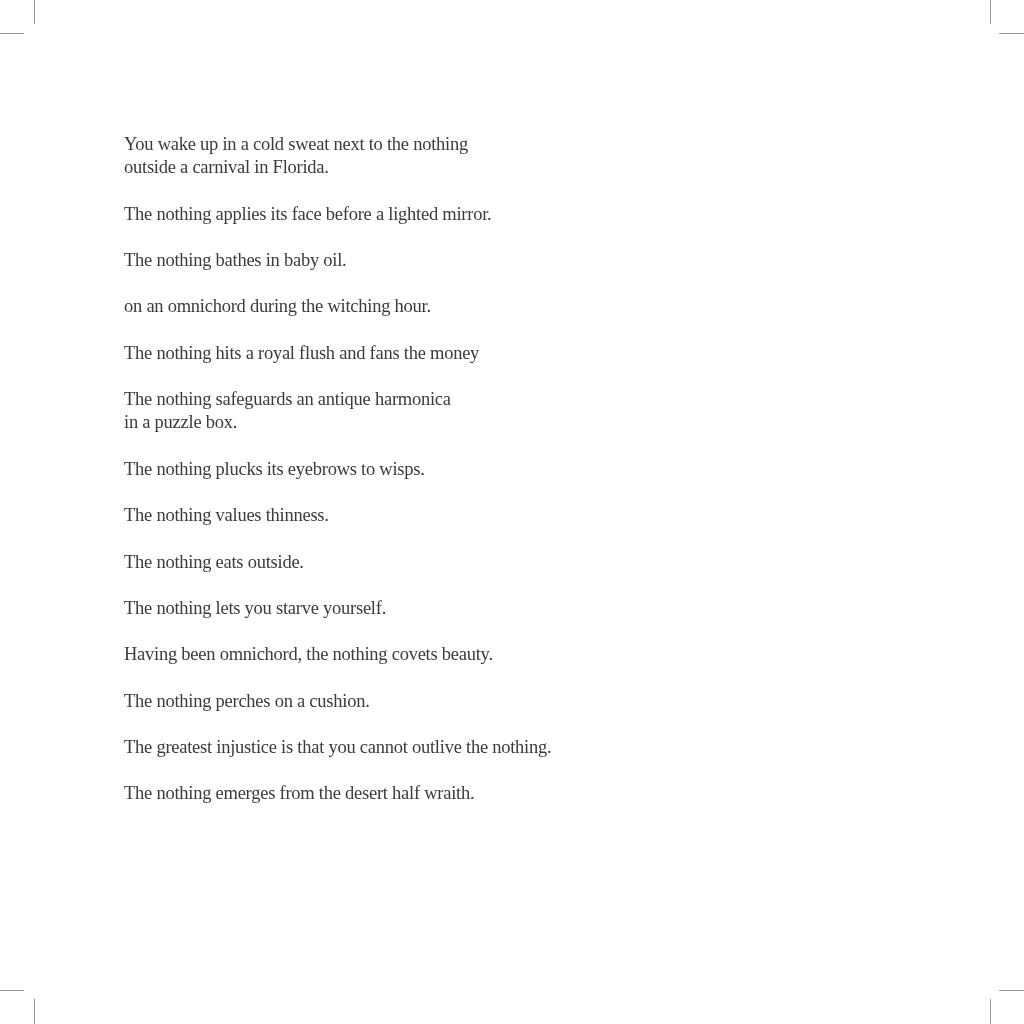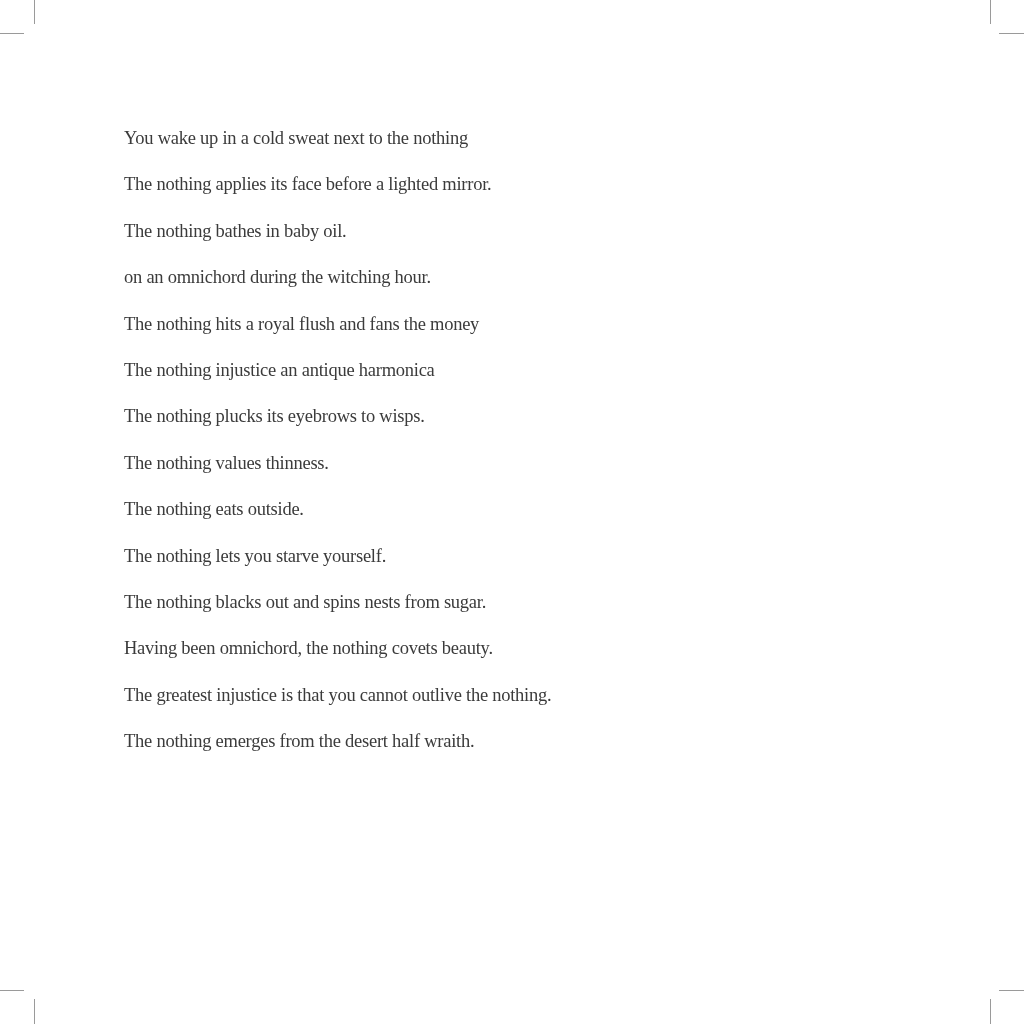--- a/index.html
+++ b/index.html
@@ -27,21 +27,21 @@
   .crop.tr-h { left: 999px; top: 33px; width: 25px; }
   .crop.bl-h { left: 0;    top: 990px; width: 24px; }
   .crop.bl-v { left: 34px; top: 999px; height: 25px; }
   .crop.br-h { left: 999px; top: 990px; width: 25px; }
   .crop.br-v { left: 990px; top: 999px; height: 25px; }
 
   
   .poem {
     position: absolute;
     left: 124px;
-    top: 127px;
+    top: 133px;
     width: 560px;
     color: #3b3b3b;
     font-size: 18.5px;
     line-height: 23.2px;
     letter-spacing: -0.25px;
   }
   .stanza {
     margin: 0 0 23.2px 0;
   }
   .stanza:last-child {
@@ -61,66 +61,68 @@
 <div class="crop h tr-h"></div>
 <div class="crop h bl-h"></div>
 <div class="crop v bl-v"></div>
 <div class="crop h br-h"></div>
 <div class="crop v br-v"></div>
 
 <div class="poem">
 
   <div class="stanza">
     <div class="poem-line">You wake up in a cold sweat next to the nothing</div>
+    <div class="poem-line">outside a carnival in Florida.</div>
   </div>
 
   <div class="stanza">
     <div class="poem-line">The nothing applies its face before a lighted mirror.</div>
   </div>
 
   <div class="stanza">
     <div class="poem-line">The nothing bathes in baby oil.</div>
   </div>
 
   <div class="stanza">
     <div class="poem-line">on an omnichord during the witching hour.</div>
   </div>
 
   <div class="stanza">
     <div class="poem-line">The nothing hits a royal flush and fans the money</div>
   </div>
 
   <div class="stanza">
-    <div class="poem-line">The nothing injustice an antique harmonica</div>
+    <div class="poem-line">The nothing safeguards an antique harmonica</div>
+    <div class="poem-line">in a puzzle box.</div>
   </div>
 
   <div class="stanza">
     <div class="poem-line">The nothing plucks its eyebrows to wisps.</div>
   </div>
 
   <div class="stanza">
     <div class="poem-line">The nothing values thinness.</div>
   </div>
 
   <div class="stanza">
     <div class="poem-line">The nothing eats outside.</div>
   </div>
 
   <div class="stanza">
     <div class="poem-line">The nothing lets you starve yourself.</div>
   </div>
 
-  <div class="stanza">
-    <div class="poem-line">The nothing blacks out and spins nests from sugar.</div>
-  </div>
 
   <div class="stanza">
     <div class="poem-line">Having been omnichord, the nothing covets beauty.</div>
   </div>
 
+  <div class="stanza">
+    <div class="poem-line">The nothing perches on a cushion.</div>
+  </div>
 
   <div class="stanza">
     <div class="poem-line">The greatest injustice is that you cannot outlive the nothing.</div>
   </div>
 
   <div class="stanza">
     <div class="poem-line">The nothing emerges from the desert half wraith.</div>
   </div>
 
 </div>

